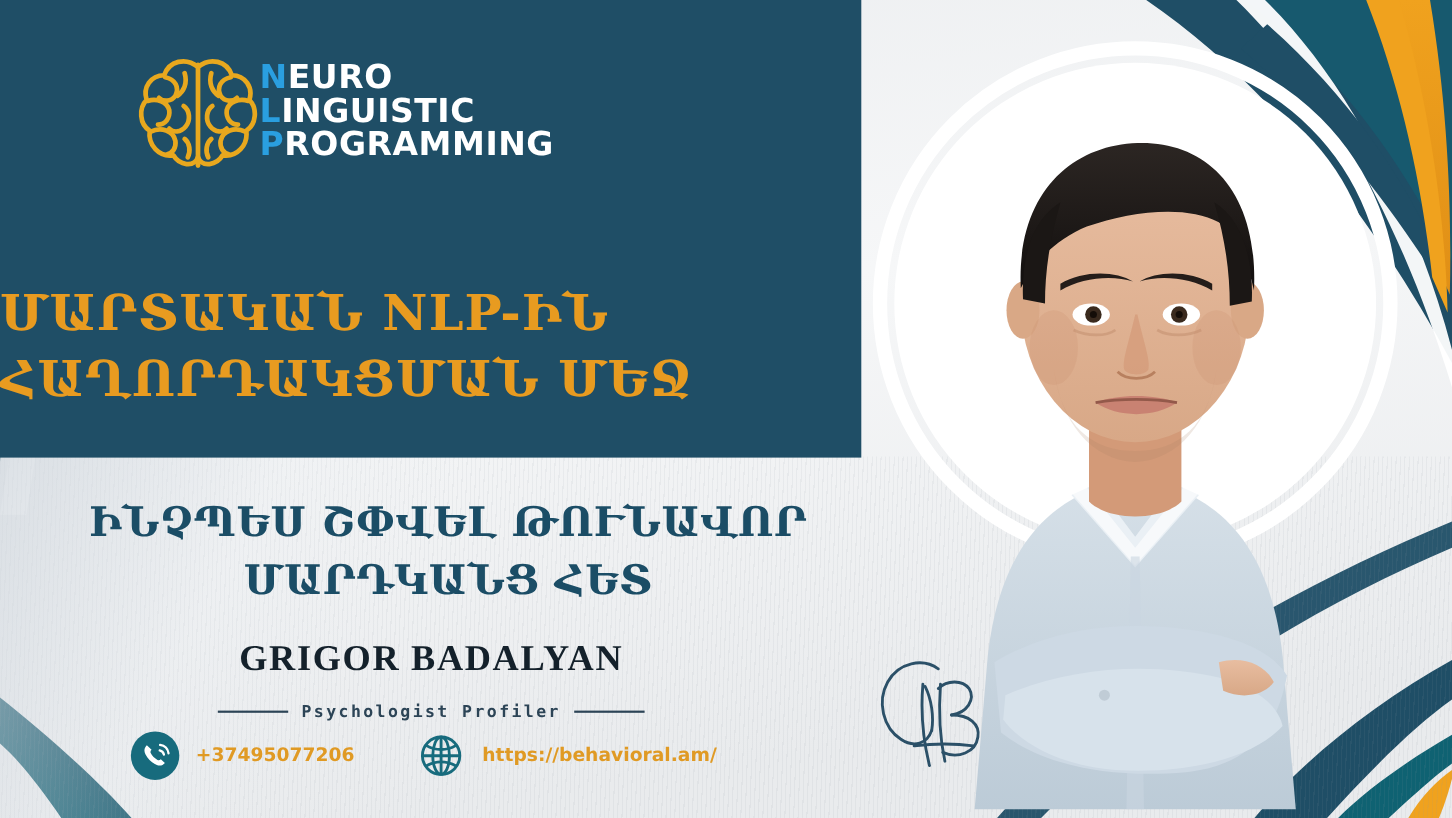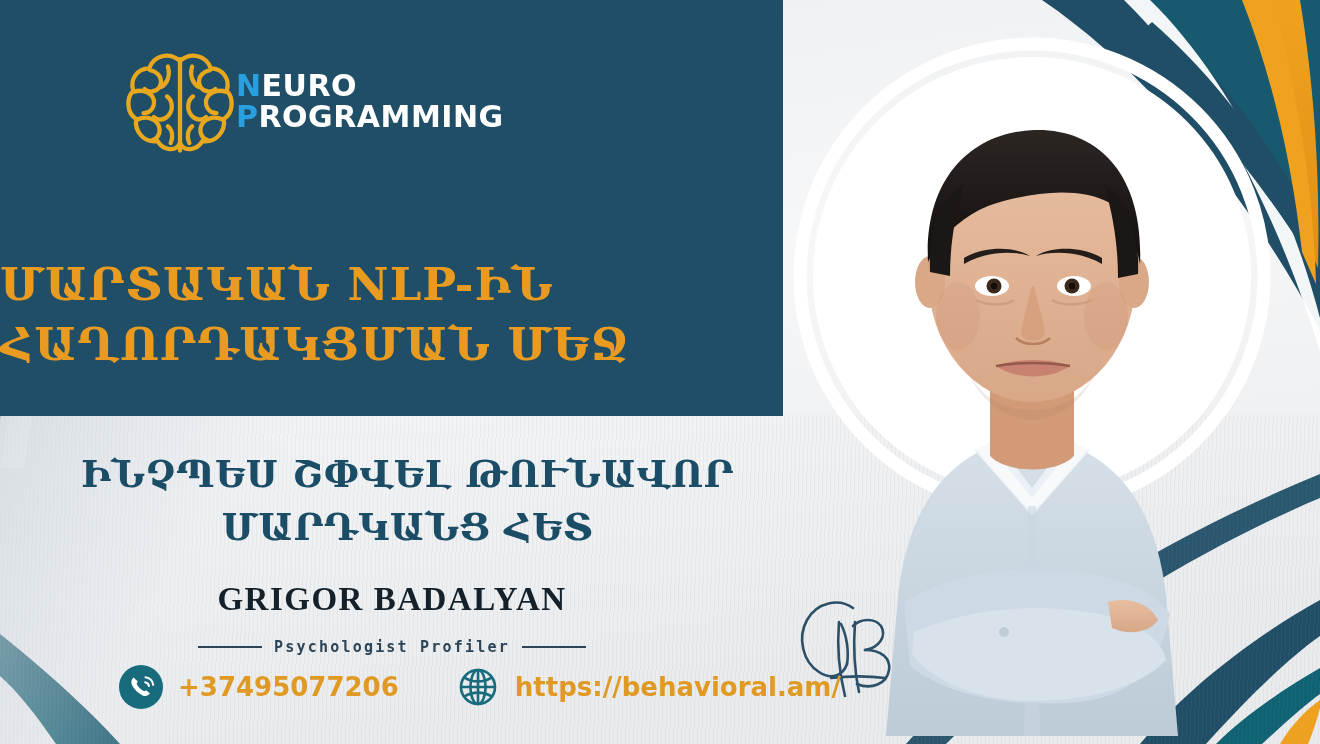--- a/index.html
+++ b/index.html
@@ -169,21 +169,21 @@
   .contact-item {
     display: flex;
     align-items: center;
     gap: 14px;
   }
   .contact-item + .contact-item { margin-left: 56px; }
   .contact-icon { width: 46px; height: 46px; display: block; flex: 0 0 auto; }
   .contact-text {
     font-family: "DejaVu Sans", sans-serif;
     font-weight: 700;
-    font-size: 26px;
+    font-size: 17px;
     color: #e09a24;
     white-space: nowrap;
   }
 
   
   .signature {
     position: absolute;
     left: 795px;
     top: 592px;
     width: 130px;
@@ -368,20 +368,21 @@
         <path d="M92,26 C82,28 78,36 82,44 C86,50 94,50 98,46"></path>
         <path d="M109,49 C100,46 90,50 88,58 C87,66 92,72 99,72"></path>
         <path d="M106,79 C96,74 84,78 82,88 C81,95 85,100 90,101"></path>
         <path d="M73,22 C70,32 74,40 80,44"></path>
         <path d="M74,54 C68,58 67,68 72,74 C77,80 84,80 88,76"></path>
         <path d="M73,86 C68,90 67,98 70,104"></path>
       </g>
     </svg>
     <div class="logo-words">
       <div class="logo-line"><span class="key">N</span><span>EURO</span></div>
+      <div class="logo-line"><span class="key">L</span><span>INGUISTIC</span></div>
       <div class="logo-line"><span class="key">P</span><span>ROGRAMMING</span></div>
     </div>
   </div>
 
   <div class="headline">
     <div>ՄԱՐՏԱԿԱՆ NLP-ԻՆ</div>
     <div>ՀԱՂՈՐԴԱԿՑՄԱՆ ՄԵՋ</div>
   </div>
 
   <div class="subtitle">

